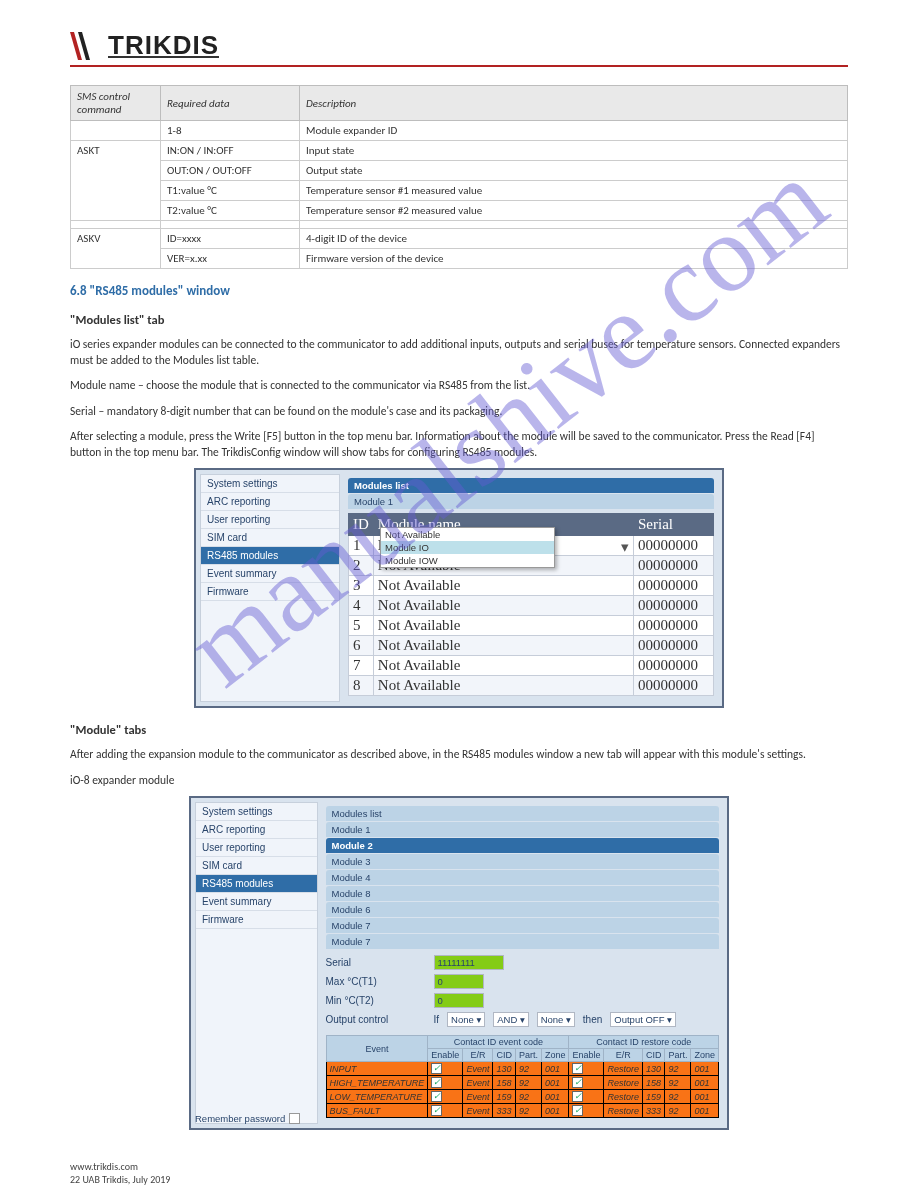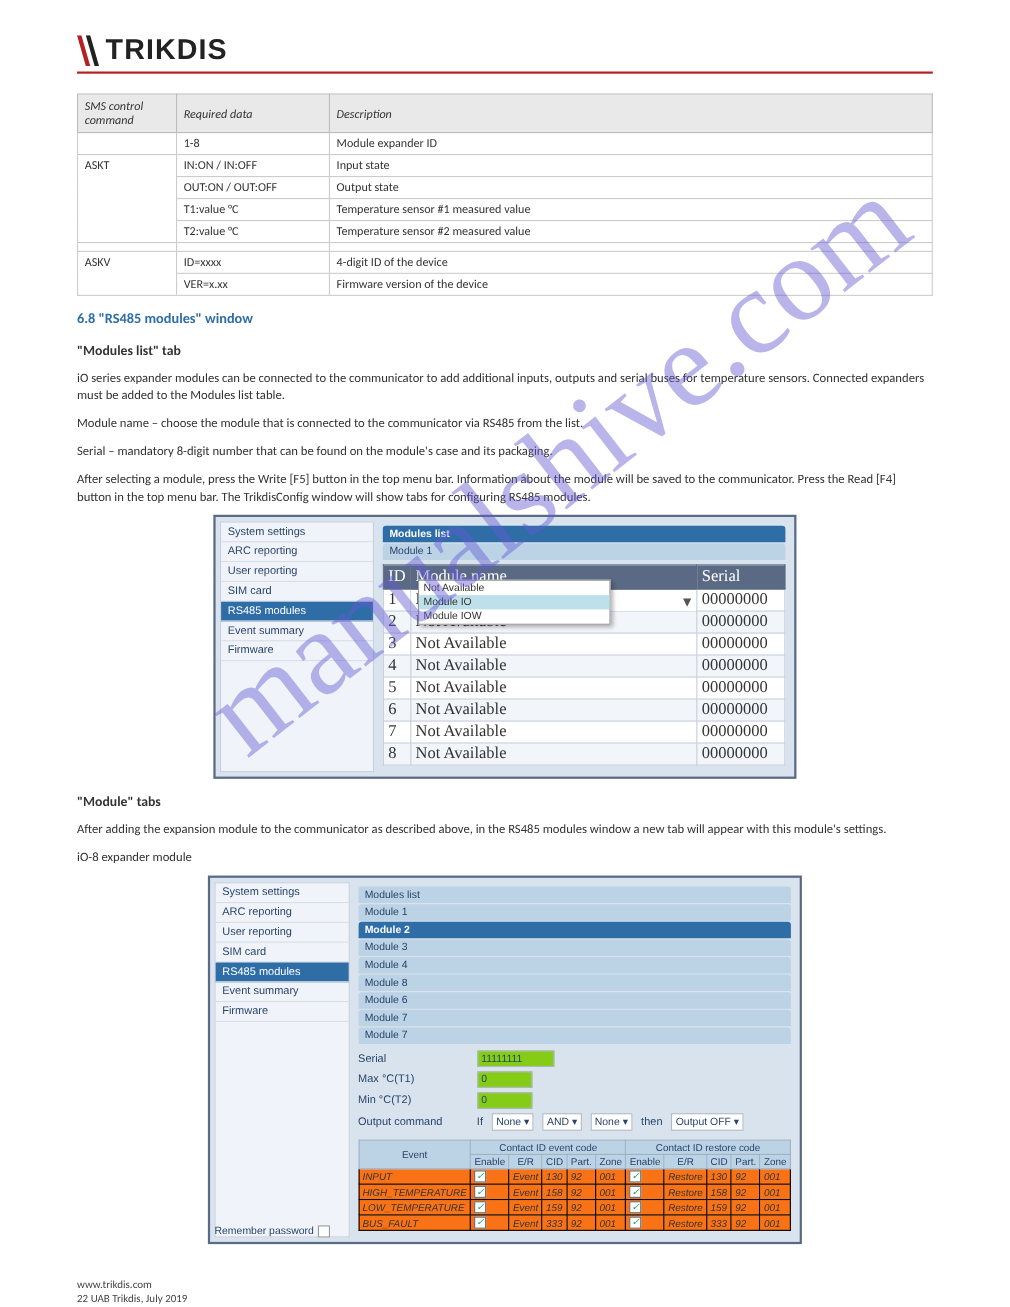--- a/index.html
+++ b/index.html
@@ -7,21 +7,21 @@
     font-family: Calibri, Arial, sans-serif;
     background: #fff;
     width: 918px;
     margin: 0 auto;
     color: #333;
     font-size: 12px;
     position: relative;
   }
   .page { padding: 30px 70px 50px 70px; position: relative; }
   .header-bar { margin-bottom: 6px; }
-  .logo { display: flex; align-items: center; gap: 4px; }
+  .logo { display: flex; align-items: center; gap: 16px; text-decoration: underline; }
   .logo-mark {
     width: 22px; height: 28px; position: relative;
   }
   .logo-mark svg { width: 100%; height: 100%; }
   .logo-text {
     font-size: 26px; font-weight: 700; color: #222; letter-spacing: 1px;
     font-family: Arial, sans-serif;
   }
   .hr-red { height: 2px; background: #b22222; margin-top: 4px; margin-bottom: 18px; }
 
@@ -397,21 +397,21 @@
         </div>
     <div class="formrow">
           <span class="lbl">Max °C(T1)</span>
       <span class="ipt" style="min-width:50px;">0</span>
         </div>
     <div class="formrow">
           <span class="lbl">Min °C(T2)</span>
       <span class="ipt" style="min-width:50px;">0</span>
         </div>
     <div class="formrow">
-          <span class="lbl">Output command</span>
+          <span class="lbl">Output control</span>
       <span>If</span>
       <span class="sel"><span>None</span> ▾</span>
       <span class="sel"><span>AND</span> ▾</span>
       <span class="sel"><span>None</span> ▾</span>
       <span>then</span>
       <span class="sel"><span>Output OFF</span> ▾</span>
     </div>
 
     <table class="evttable">
       <thead>

